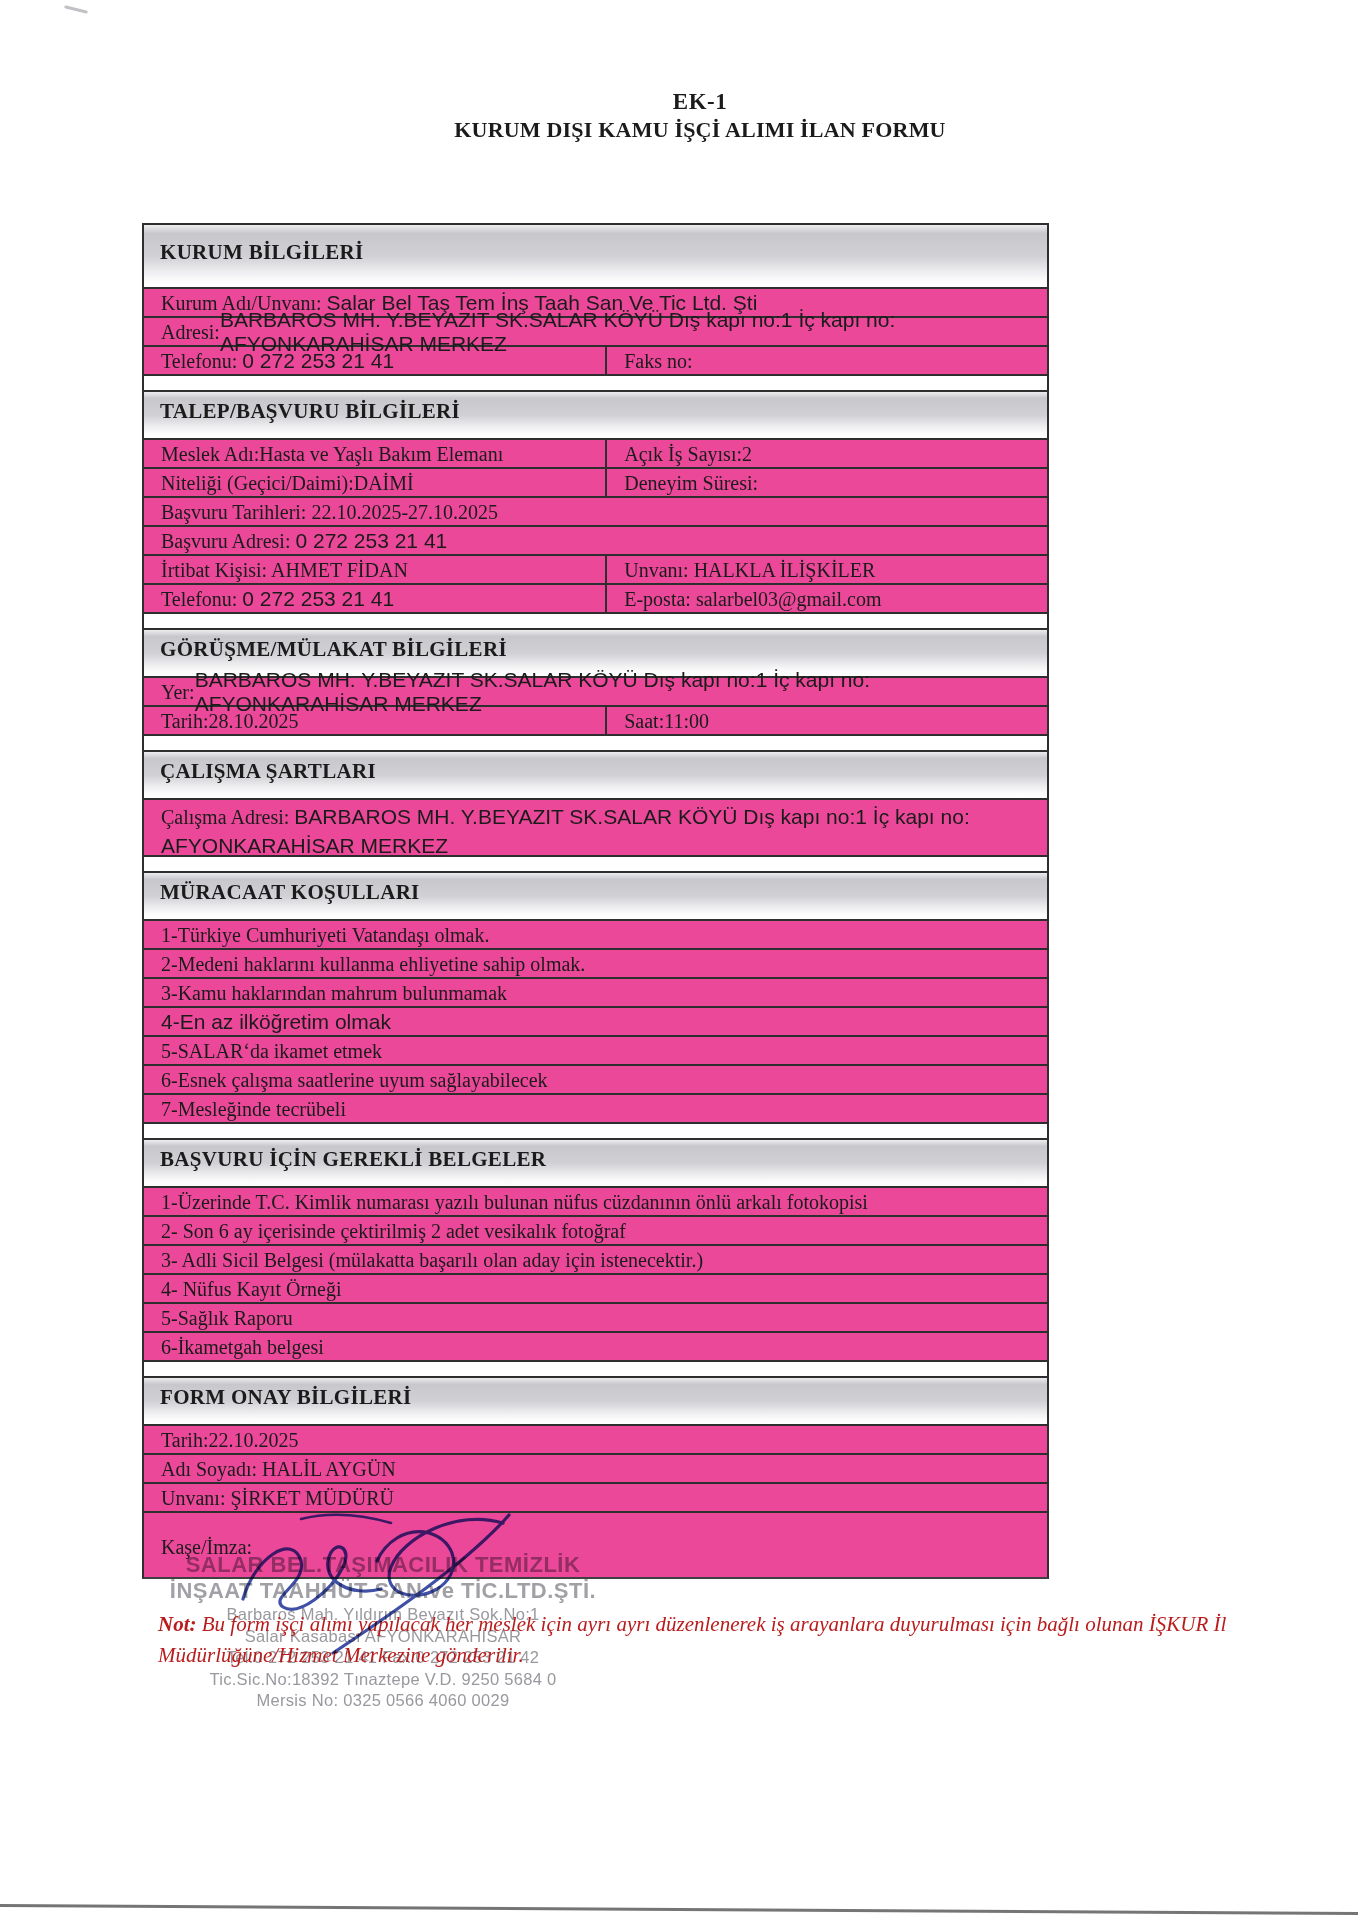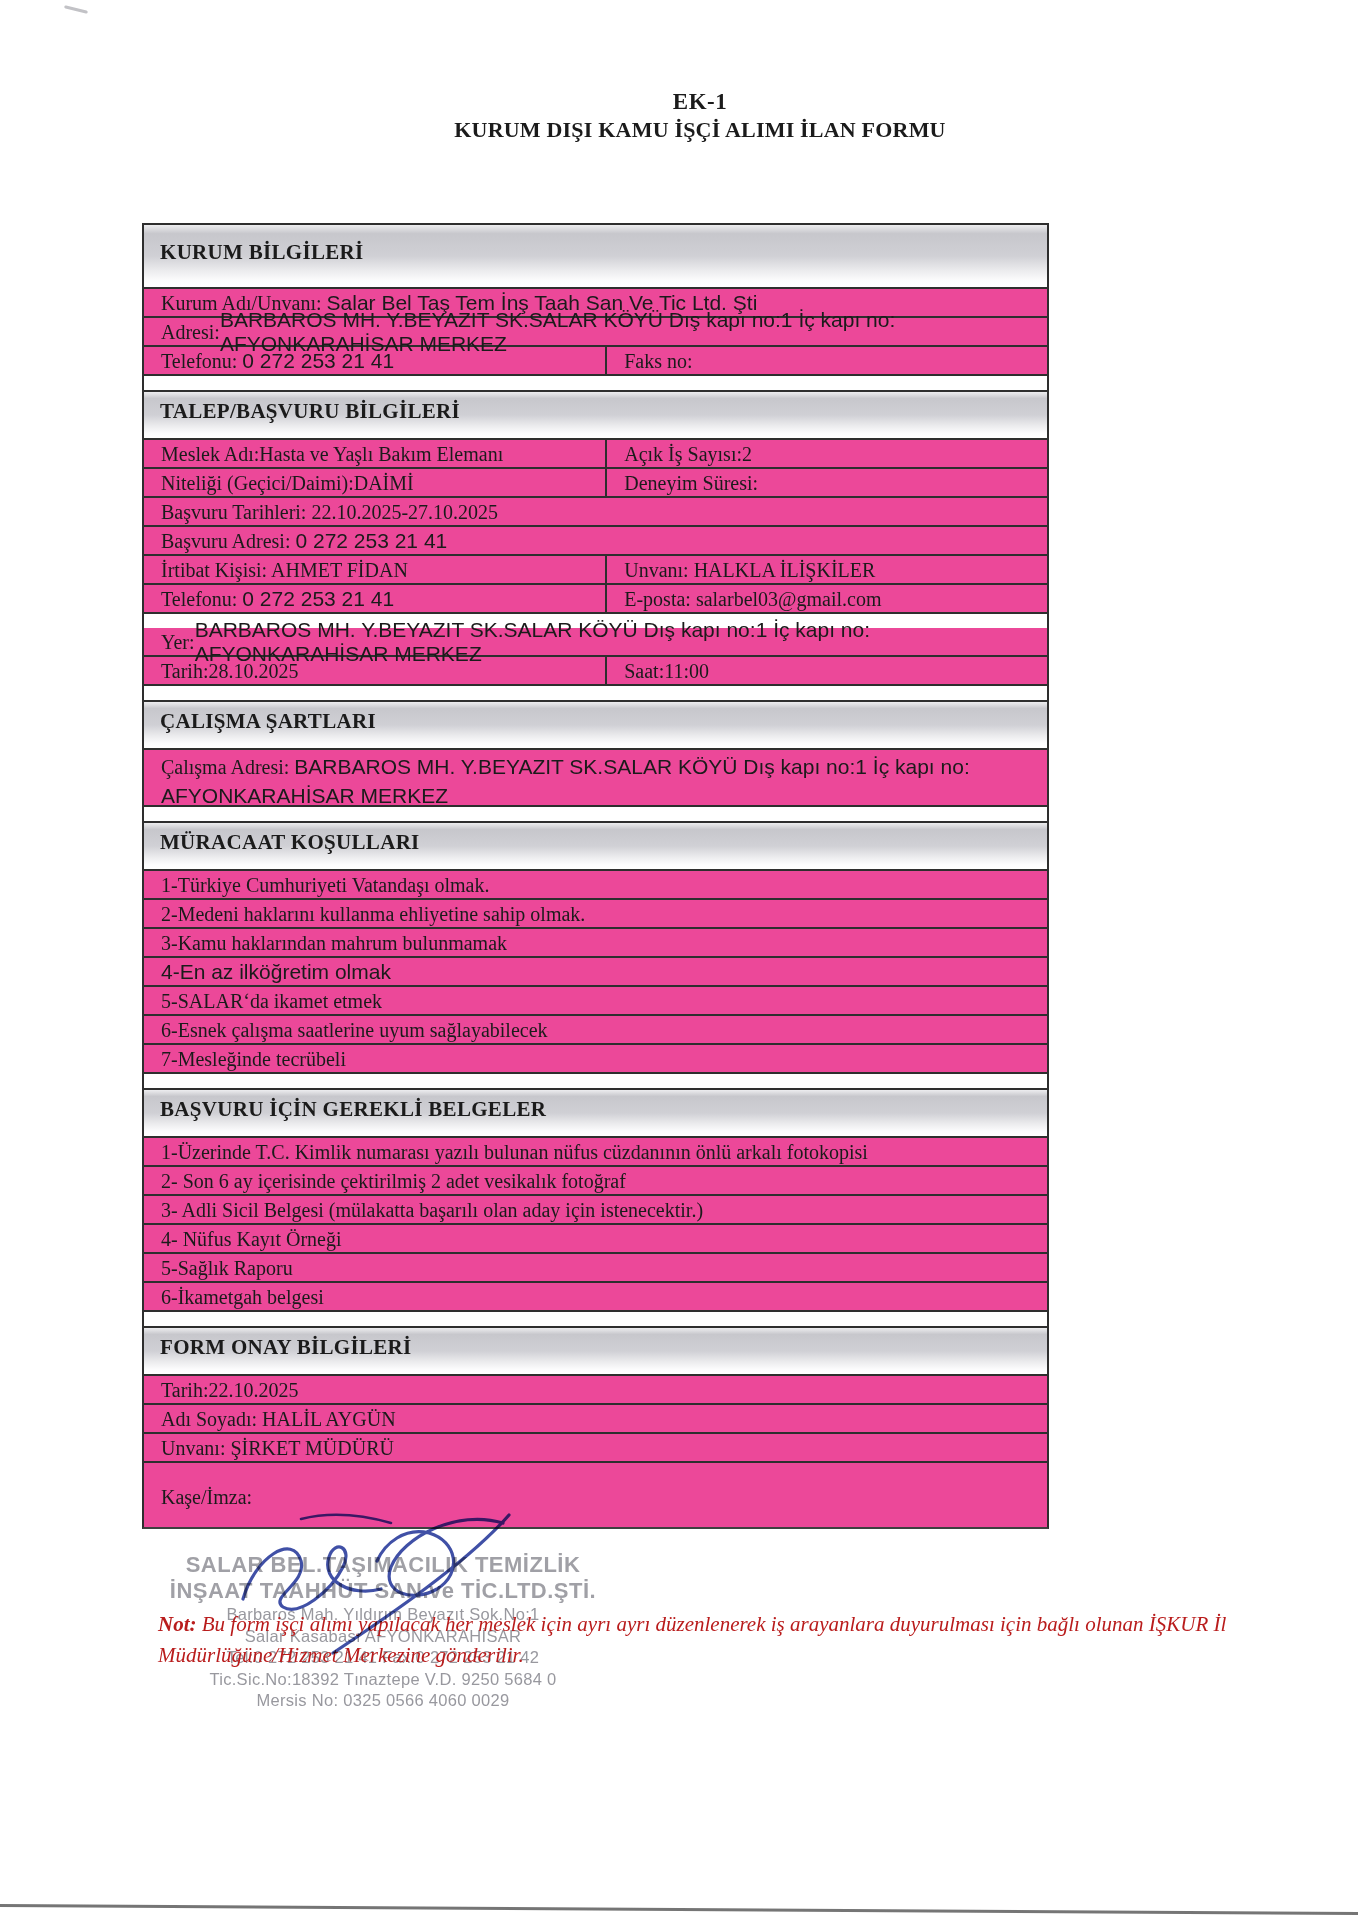--- a/index.html
+++ b/index.html
@@ -130,20 +130,23 @@
       <div class="row">
         <div class="cell c-left">
           <span class="t-serif">Telefonu: </span>
           <span class="t-sans">0 272 253 21 41</span>
         </div>
         <div class="cell">
           <span class="t-serif">E-posta: salarbel03@gmail.com</span>
         </div>
       </div>
       <div class="sec-gap"></div>
+      <div class="sec-header">
+        <div class="sec-title">GÖRÜŞME/MÜLAKAT BİLGİLERİ</div>
+      </div>
       <div class="row">
         <div class="cell">
           <span class="t-serif">Yer: </span>
           <span class="t-sans">BARBAROS MH. Y.BEYAZIT SK.SALAR KÖYÜ Dış kapı no:1 İç kapı no: AFYONKARAHİSAR MERKEZ</span>
         </div>
       </div>
       <div class="row">
         <div class="cell c-left">
           <span class="t-serif">Tarih:28.10.2025</span>
         </div>

